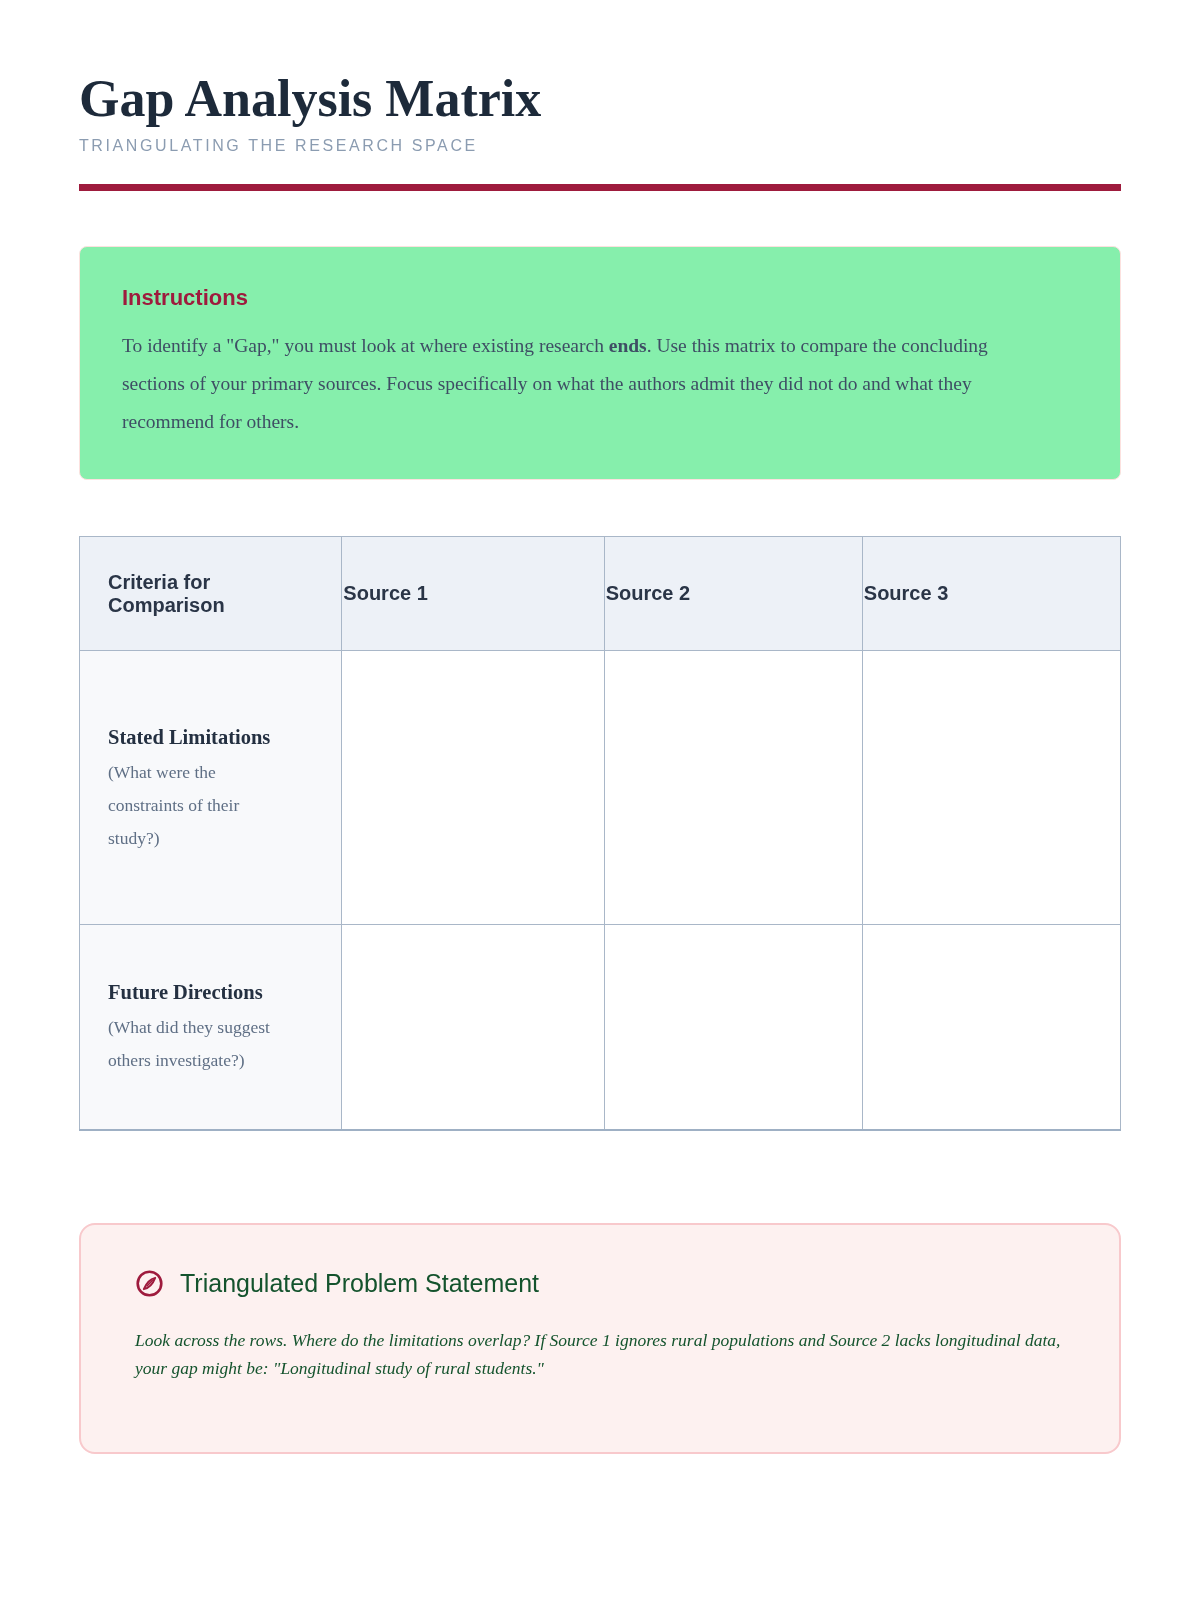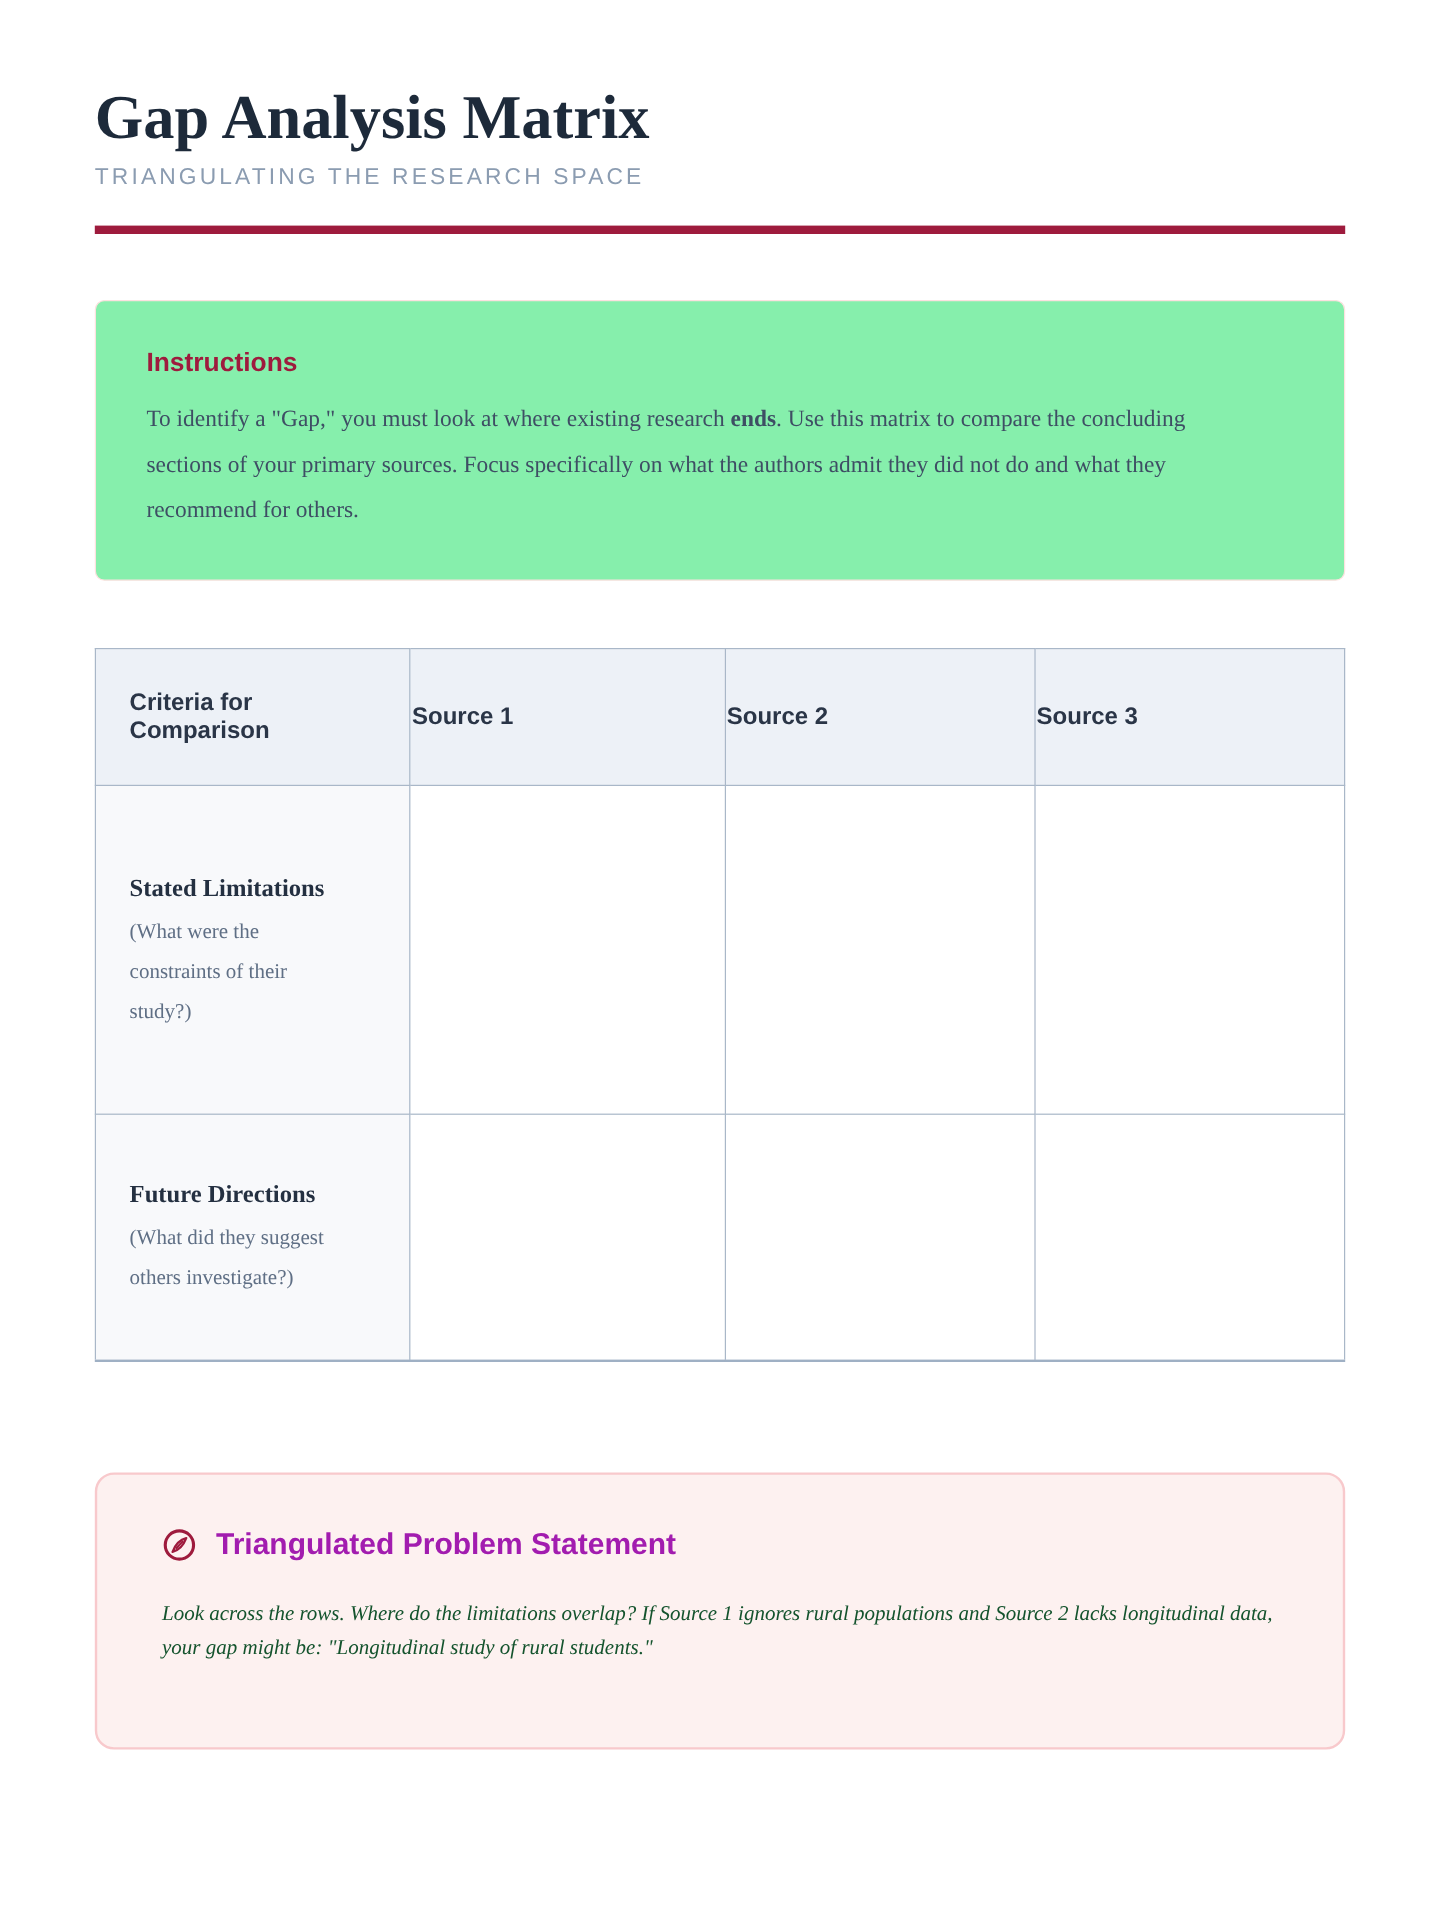--- a/index.html
+++ b/index.html
@@ -15,21 +15,21 @@
   .title {
     font-family: "Liberation Serif", serif;
     font-weight: 700;
     font-size: 52px;
     line-height: 1.1;
     color: #1d2a3a;
     margin: 0;
   }
   .subtitle {
     margin-top: 10px;
-    font-size: 19px;
+    font-size: 16px;
     font-weight: 400;
     letter-spacing: 2.6px;
     color: #8b9cb1;
   }
   .rule {
     height: 7px;
     background: #9e1b3d;
     margin-top: 29px;
   }
 
@@ -118,22 +118,22 @@
   }
   .problem-head {
     display: flex;
     align-items: center;
     gap: 16px;
   }
   .compass { width: 29px; height: 29px; flex: 0 0 auto; }
   .compass svg { width: 29px; height: 29px; display: block; }
   .problem-heading {
     font-size: 25px;
-    font-weight: 700;
-    color: #a21caf;
+    font-weight: 400;
+    color: #14532d;
     margin: 0;
   }
   .problem-hint {
     font-family: "Liberation Serif", serif;
     font-style: italic;
     font-size: 17.5px;
     line-height: 28px;
     color: #14532d;
     margin: 28px 0 0 0;
   }

